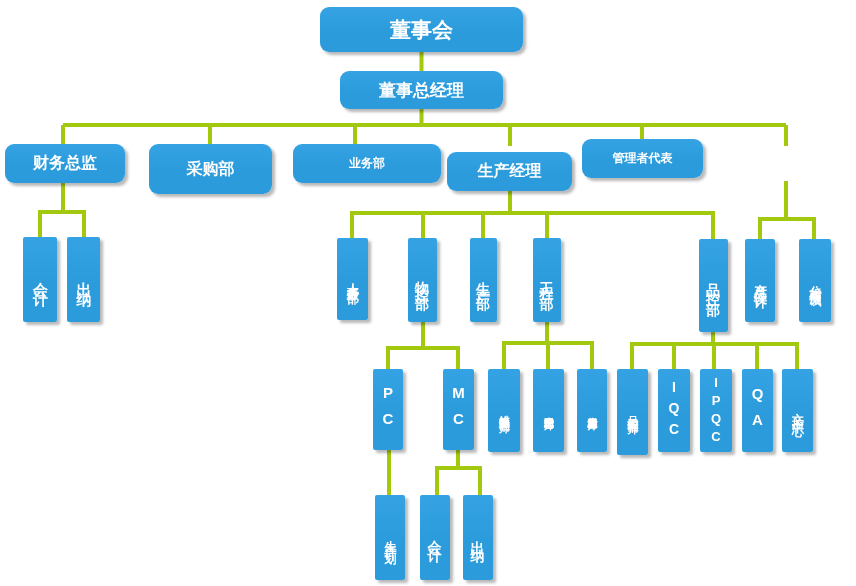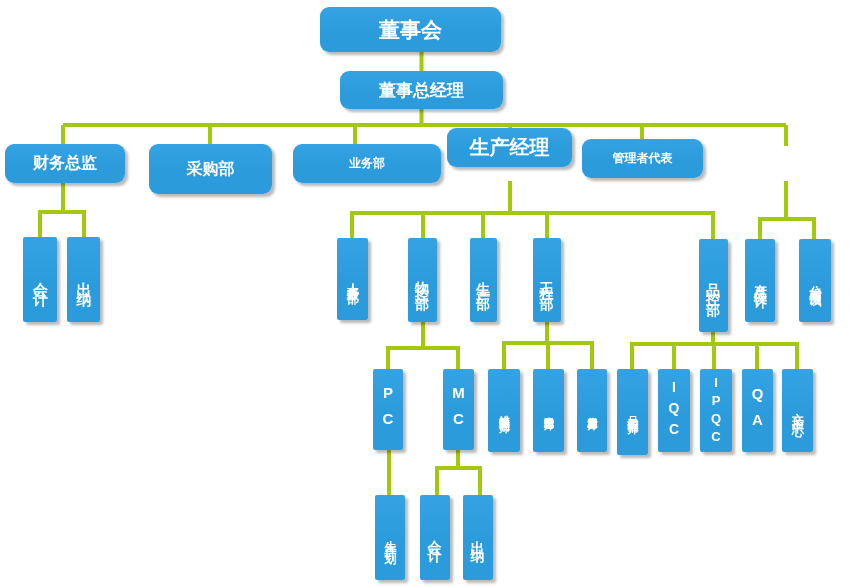--- a/index.html
+++ b/index.html
@@ -63,28 +63,28 @@
       <path d="M510 181 V213 M352 240 V213 H713 V241 M423 213 V240 M483 213 V240 M547 213 V240"></path>
       <path d="M786 181 V219 M760 241 V219 H814 V241"></path>
       <path d="M423 320 V348 M388 371 V348 H458 V371"></path>
       <path d="M547 320 V343 M504 371 V343 H592 V371 M548 343 V371"></path>
       <path d="M713 330 V344 M632 371 V344 H797 V371 M674 344 V371 M714 344 V371 M757 344 V371"></path>
       <path d="M389 448 V497"></path>
       <path d="M458 448 V468 M437 497 V468 H480 V497"></path>
     </g>
   </svg>
 
-  <div class="node h-node" style="left:320px;top:7px;width:181px;height:45px;font-size:21px">董事会</div>
+  <div class="node h-node" style="left:320px;top:7px;width:203px;height:45px;font-size:21px">董事会</div>
 
   <div class="node h-node" style="left:340px;top:71px;width:163px;height:38px;font-size:17px">董事总经理</div>
 
   <div class="node h-node" style="left:5px;top:144px;width:120px;height:39px;font-size:16px">财务总监</div>
   <div class="node h-node" style="left:149px;top:144px;width:123px;height:50px;font-size:16px">采购部</div>
   <div class="node h-node" style="left:293px;top:144px;width:148px;height:39px;font-size:12px">业务部</div>
-  <div class="node h-node" style="left:447px;top:128px;width:125px;height:39px;font-size:20px">生产经理</div>
+  <div class="node h-node" style="left:447px;top:152px;width:125px;height:39px;font-size:16px">生产经理</div>
   <div class="node h-node" style="left:582px;top:139px;width:121px;height:39px;font-size:12px">管理者代表</div>
 
   <div class="node v-node" style="left:23px;top:237px;width:34px;height:85px;font-size:15px;letter-spacing:10px">会计</div>
   <div class="node v-node" style="left:67px;top:237px;width:33px;height:85px;font-size:15px;letter-spacing:10px">出纳</div>
 
   <div class="node v-node" style="left:337px;top:238px;width:31px;height:82px;font-size:12px;letter-spacing:2px">人事行政部</div>
   <div class="node v-node" style="left:408px;top:238px;width:29px;height:84px;font-size:14px;letter-spacing:7px">物控部</div>
   <div class="node v-node" style="left:470px;top:238px;width:27px;height:84px;font-size:14px;letter-spacing:7px">生产部</div>
   <div class="node v-node" style="left:533px;top:238px;width:28px;height:84px;font-size:14px;letter-spacing:7px">工程部</div>
   <div class="node v-node" style="left:699px;top:239px;width:29px;height:93px;font-size:14px;letter-spacing:9px">品控部</div>

